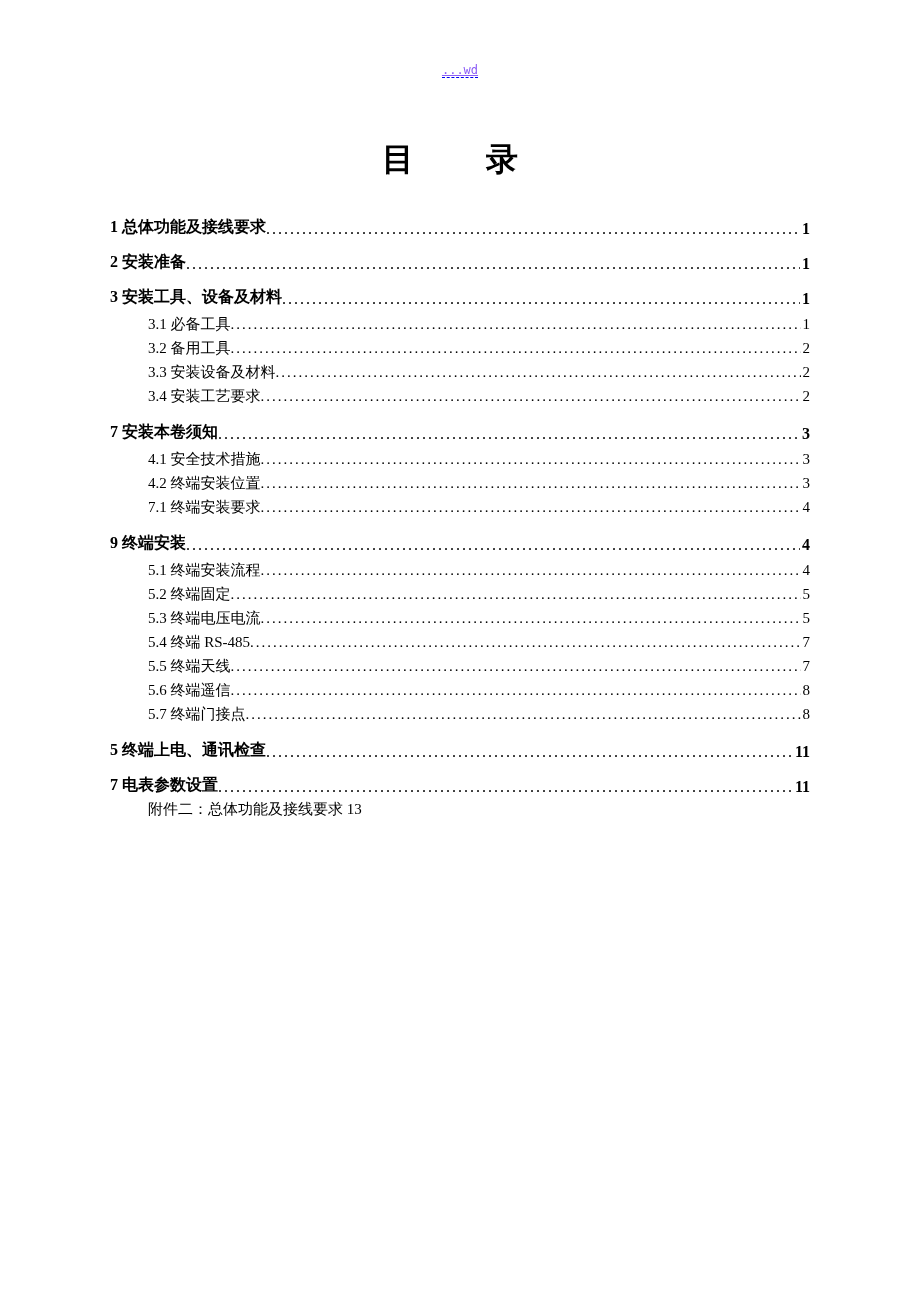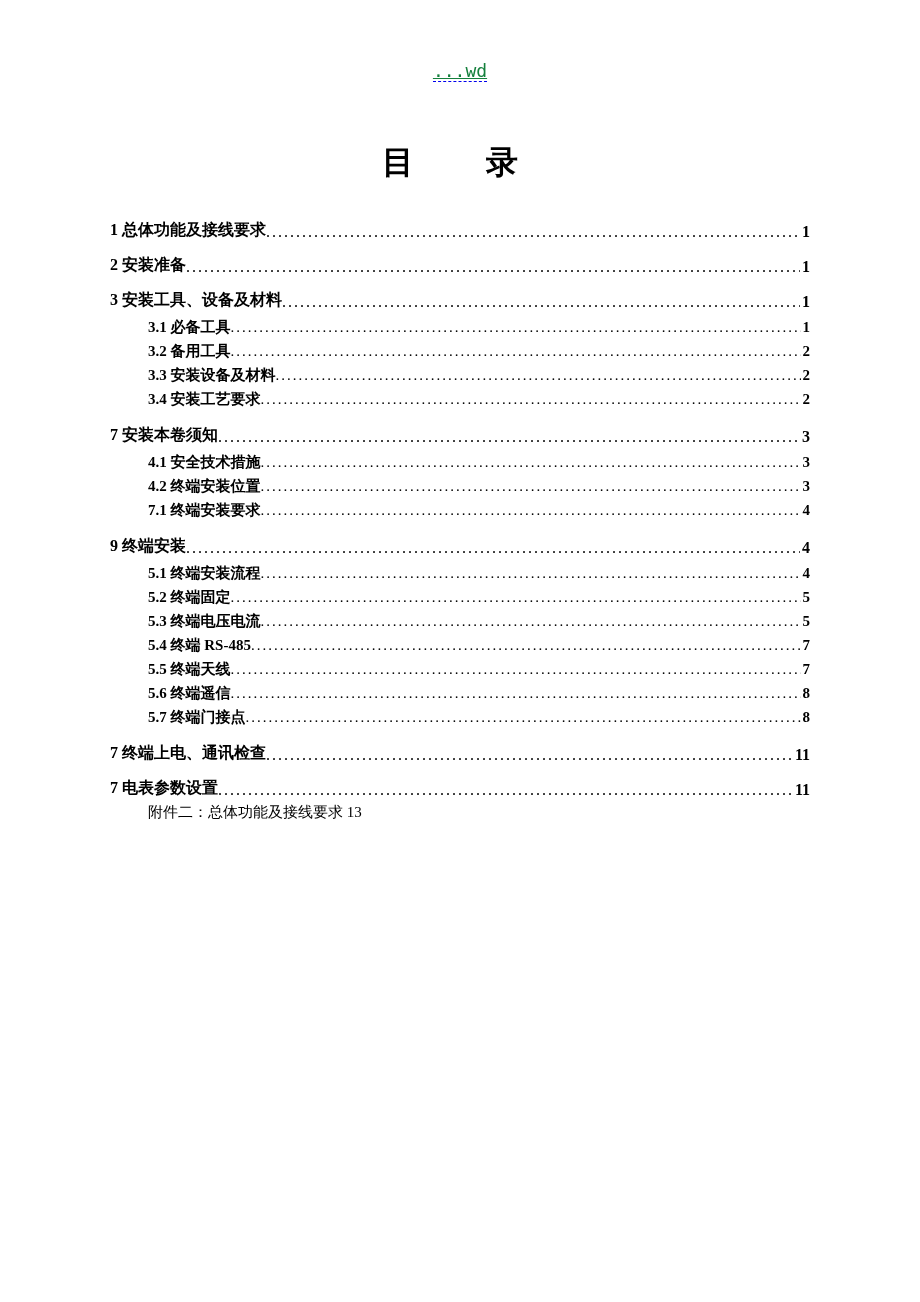--- a/index.html
+++ b/index.html
@@ -13,23 +13,23 @@
       background: #fff;
       font-family: "SimSun", "宋体", serif;
       padding: 60px 110px 0 110px;
       color: #000;
     }
     .header-link {
       text-align: center;
       margin-bottom: 60px;
     }
     .header-link a {
-      color: #15803d;
+      color: #8b5cf6;
       text-decoration: underline;
-      font-size: 18px;
+      font-size: 12px;
       font-family: "SimSun", monospace;
       border-bottom: 1px dashed #0000EE;
     }
     .title {
       text-align: center;
       font-size: 32px;
       font-weight: bold;
       margin-bottom: 35px;
       letter-spacing: 20px;
       font-family: "SimSun", "宋体", serif;
@@ -42,21 +42,21 @@
     }
     .toc-level1 {
       font-size: 16px;
       font-weight: bold;
       margin-top: 14px;
       margin-bottom: 4px;
       align-items: flex-end;
     }
     .toc-level2 {
       font-size: 15px;
-      font-weight: bold;
+      font-weight: normal;
       padding-left: 38px;
       line-height: 1.6;
     }
     .toc-label {
       font-family: "SimSun", "宋体", serif;
     }
     .toc-dots {
       flex: 1;
       overflow: hidden;
       letter-spacing: 2px;
@@ -180,21 +180,21 @@
       <span class="toc-label">5.6 终端遥信</span>
       <span class="toc-dots"></span>
       <span class="toc-page">8</span>
     </div>
     <div class="toc-entry toc-level2">
       <span class="toc-label">5.7 终端门接点</span>
       <span class="toc-dots"></span>
       <span class="toc-page">8</span>
     </div>
     <div class="toc-entry toc-level1">
-      <span class="toc-label">7 终端上电、通讯检查</span>
+      <span class="toc-label">5 终端上电、通讯检查</span>
       <span class="toc-dots"></span>
       <span class="toc-page">11</span>
     </div>
     <div class="toc-entry toc-level1">
       <span class="toc-label">7 电表参数设置</span>
       <span class="toc-dots"></span>
       <span class="toc-page">11</span>
     </div>
   </div>
 

